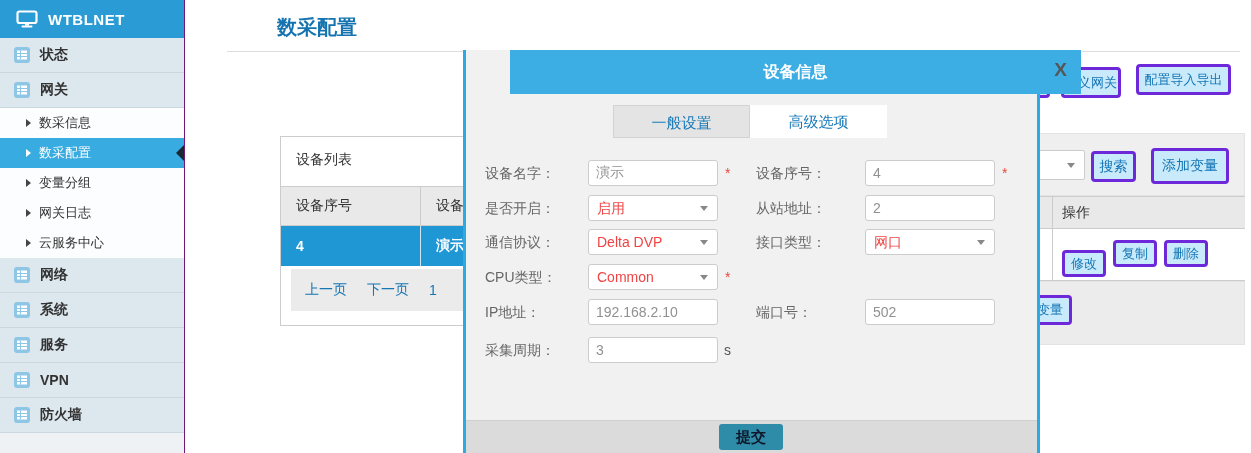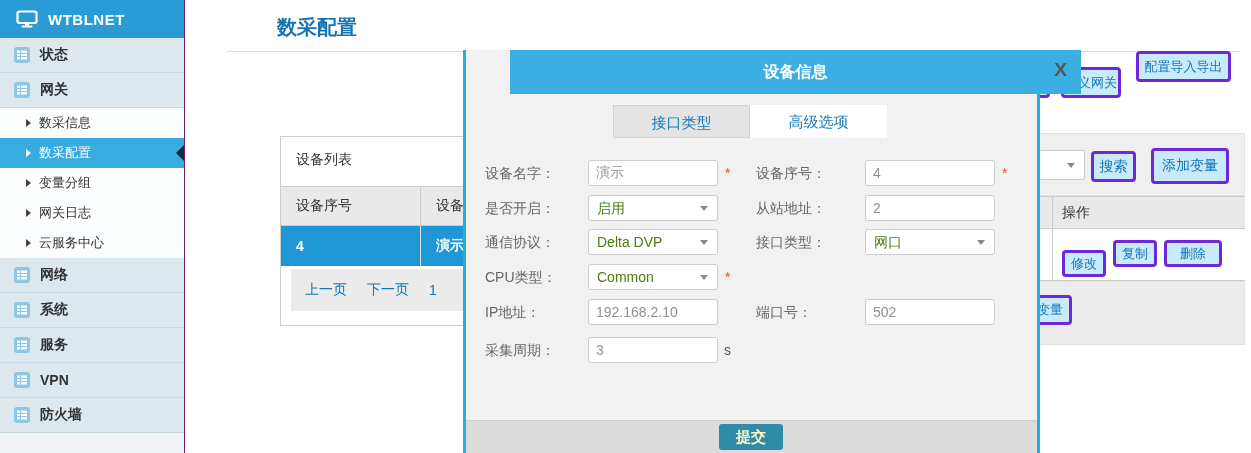--- a/index.html
+++ b/index.html
@@ -86,27 +86,27 @@
     font-size:15px; color:#1779b8; cursor:pointer; }
   .tab.active { background:#e4e4e4; border:1px solid #d2d2d2; }
   .tab.inactive { background:#fff; }
   .frow { position:absolute; left:0; width:100%; height:26px; }
   .flabel { position:absolute; font-size:14px; color:#666; line-height:26px; }
   .fin { position:absolute; width:130px; height:26px; border:1px solid #ccc;
     border-radius:3px; background:#fff; color:#919191; font-size:14px;
     padding:0 7px; font-family:inherit; }
   .fsel { position:absolute; width:130px; height:26px; border:1px solid #ccc;
     border-radius:3px; background:#fff; cursor:pointer; }
-  .fsel-text { position:absolute; left:8px; top:4px; font-size:14px; color:#4d7c0f;text-align:right; }
+  .fsel-text { position:absolute; left:8px; top:4px; font-size:14px; color:#ef4444;text-align:right; }
   .req { position:absolute; color:#e64a3c; font-size:14px; line-height:26px; }
   .unit { position:absolute; font-size:14px; color:#555; line-height:26px; }
   .modal-footer { position:absolute; left:0; top:370px; width:100%; height:33px;
     background:#dbdbdb; border-top:1px solid #cfcfcf; }
   .submit-btn { position:absolute; left:253px; top:374px; width:64px; height:26px;
-    background:#2e8ca8; color:#fef9c3; font-weight:bold; font-size:15px;
+    background:#2e8ca8; color:#0f172a; font-weight:bold; font-size:15px;
     border:none; border-radius:3px; cursor:pointer; z-index:11; font-family:inherit; }
 </style>
 </head>
 <body>
 
 <div id="sidebar">
   <div class="sb-header">
     <span style="display:inline-flex">
       <svg width="22" height="18" viewBox="0 0 22 18">
         <rect x="1.5" y="1.5" width="19" height="11.5" rx="2" fill="none" stroke="#fff" stroke-width="2.2"></rect>
@@ -210,21 +210,21 @@
       </span>
     <span class="nav-label">防火墙</span>
   </div>
 </div>
 
 <div class="page-title">数采配置</div>
 <div class="title-rule"></div>
 
 <div class="btn-lite" style="left:1034px; top:67px; width:16px; height:31px;"></div>
 <button class="btn-lite" style="left:1061px; top:67px; width:60px; height:31px;">定义网关</button>
-<button class="btn-lite" style="left:1136px; top:51px; width:95px; height:31px;">配置导入导出</button>
+<button class="btn-lite" style="left:1136px; top:64px; width:95px; height:31px;">配置导入导出</button>
 
 <div id="device-panel">
   <div class="panel-title">设备列表</div>
   <div class="tbl-head">
     <div class="cell">设备序号</div>
     <div class="cell">设备名字</div>
   </div>
   <div class="tbl-row-sel">
     <div class="cell">4</div>
     <div class="cell">演示</div>
@@ -242,33 +242,33 @@
 </div>
 <button class="btn-lite" style="left:1091px; top:151px; width:45px; height:31px; font-size:14px;">搜索</button>
 <button class="btn-lite" style="left:1151px; top:148px; width:78px; height:36px; font-size:14px;">添加变量</button>
 
 <div class="vhead"></div>
 <div class="op-label">操作</div>
 <div class="vrow"></div>
 <div class="vdivider"></div>
 <button class="btn-lite" style="left:1062px; top:240px; width:44px; height:27px;margin-top:10px;">修改</button>
 <button class="btn-lite" style="left:1113px; top:240px; width:44px; height:27px;">复制</button>
-<button class="btn-lite" style="left:1164px; top:240px; width:58px; height:27px;">删除</button>
+<button class="btn-lite" style="left:1164px; top:240px; width:44px; height:27px;">删除</button>
 
 <div class="vstrip" style="left:690px; top:281px; width:555px; height:64px; background:#ececec;"></div>
 <button class="btn-lite" style="left:1014px; top:295px; width:58px; height:30px; justify-content:flex-end; padding-right:6px;">变量</button>
 
 <div id="modal">
   <div class="modal-header">
     <div class="modal-title">设备信息</div>
     <div class="modal-close">X</div>
   </div>
 
   <div class="tabs">
-    <div class="tab active">接口类型</div>
+    <div class="tab active">一般设置</div>
     <div class="tab inactive">高级选项</div>
   </div>
 
   <div class="frow" style="top:110px">
     <span class="flabel" style="left:19px">设备名字：</span>
     <input class="fin" style="left: 122px;" value="演示">
     <span class="req" style="left:259px">*</span>
     <span class="flabel" style="left:290px">设备序号：</span>
     <input class="fin" style="left: 399px;" value="4">
     <span class="req" style="left:536px">*</span>

